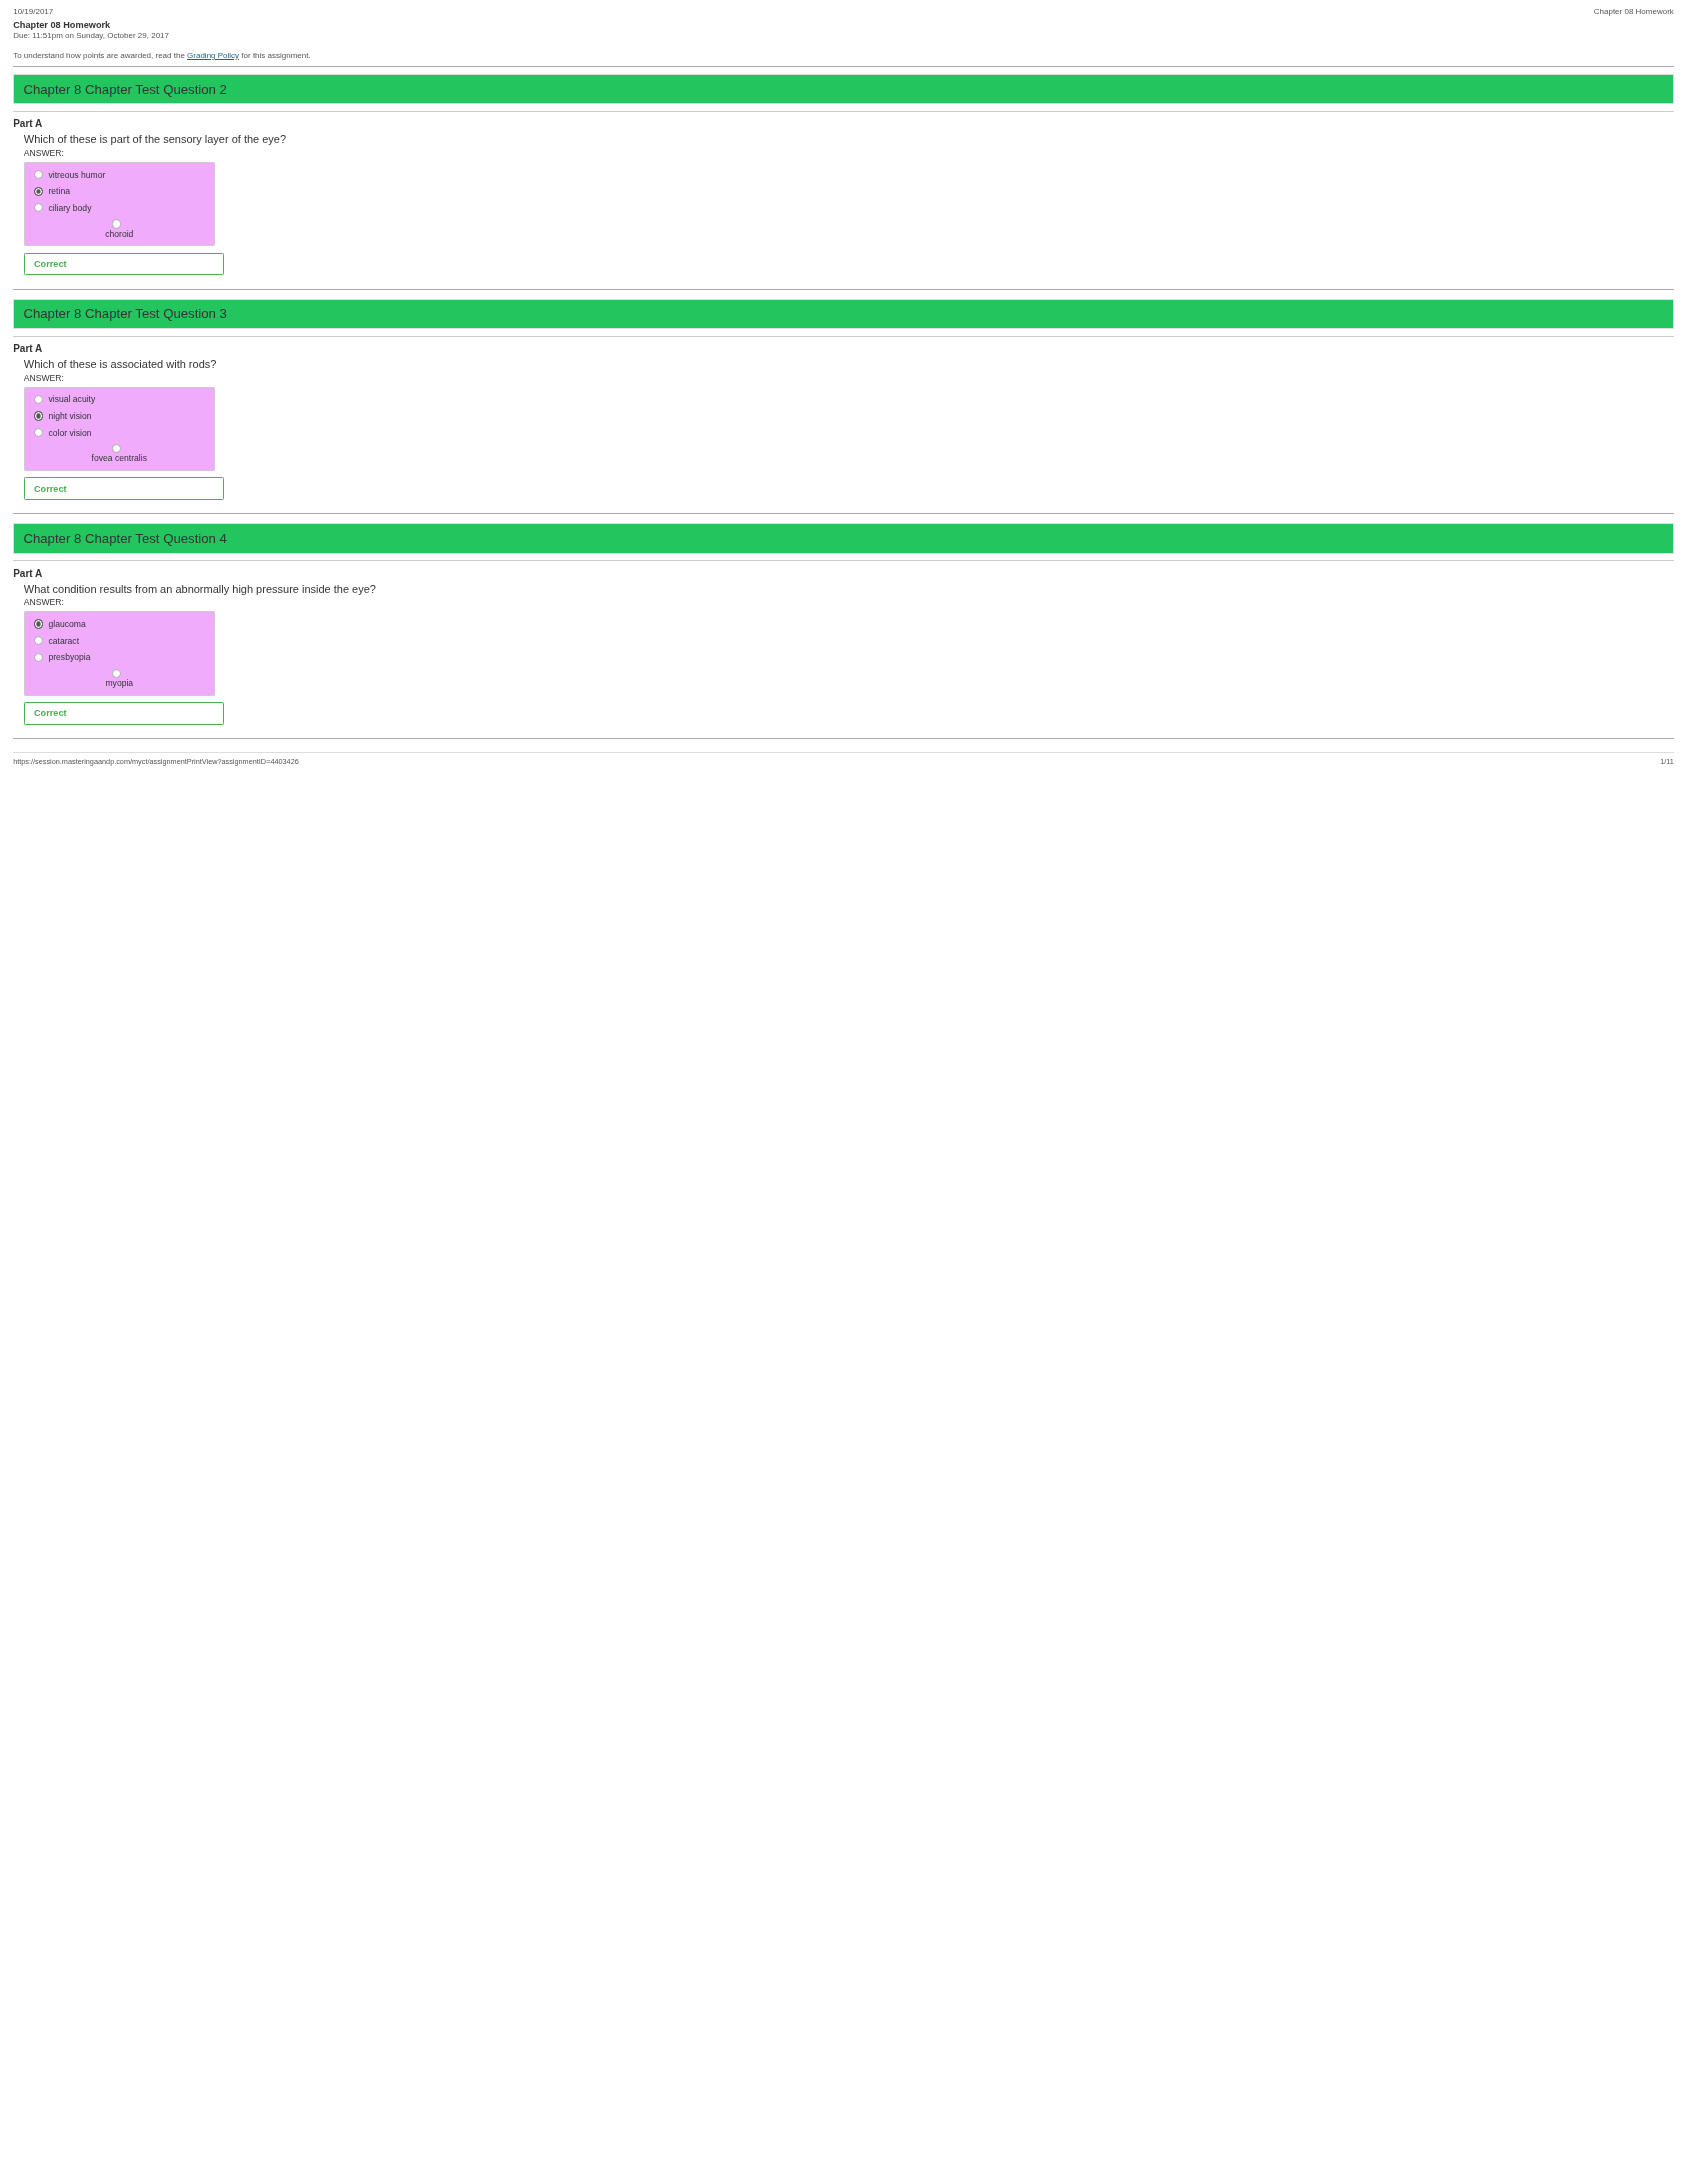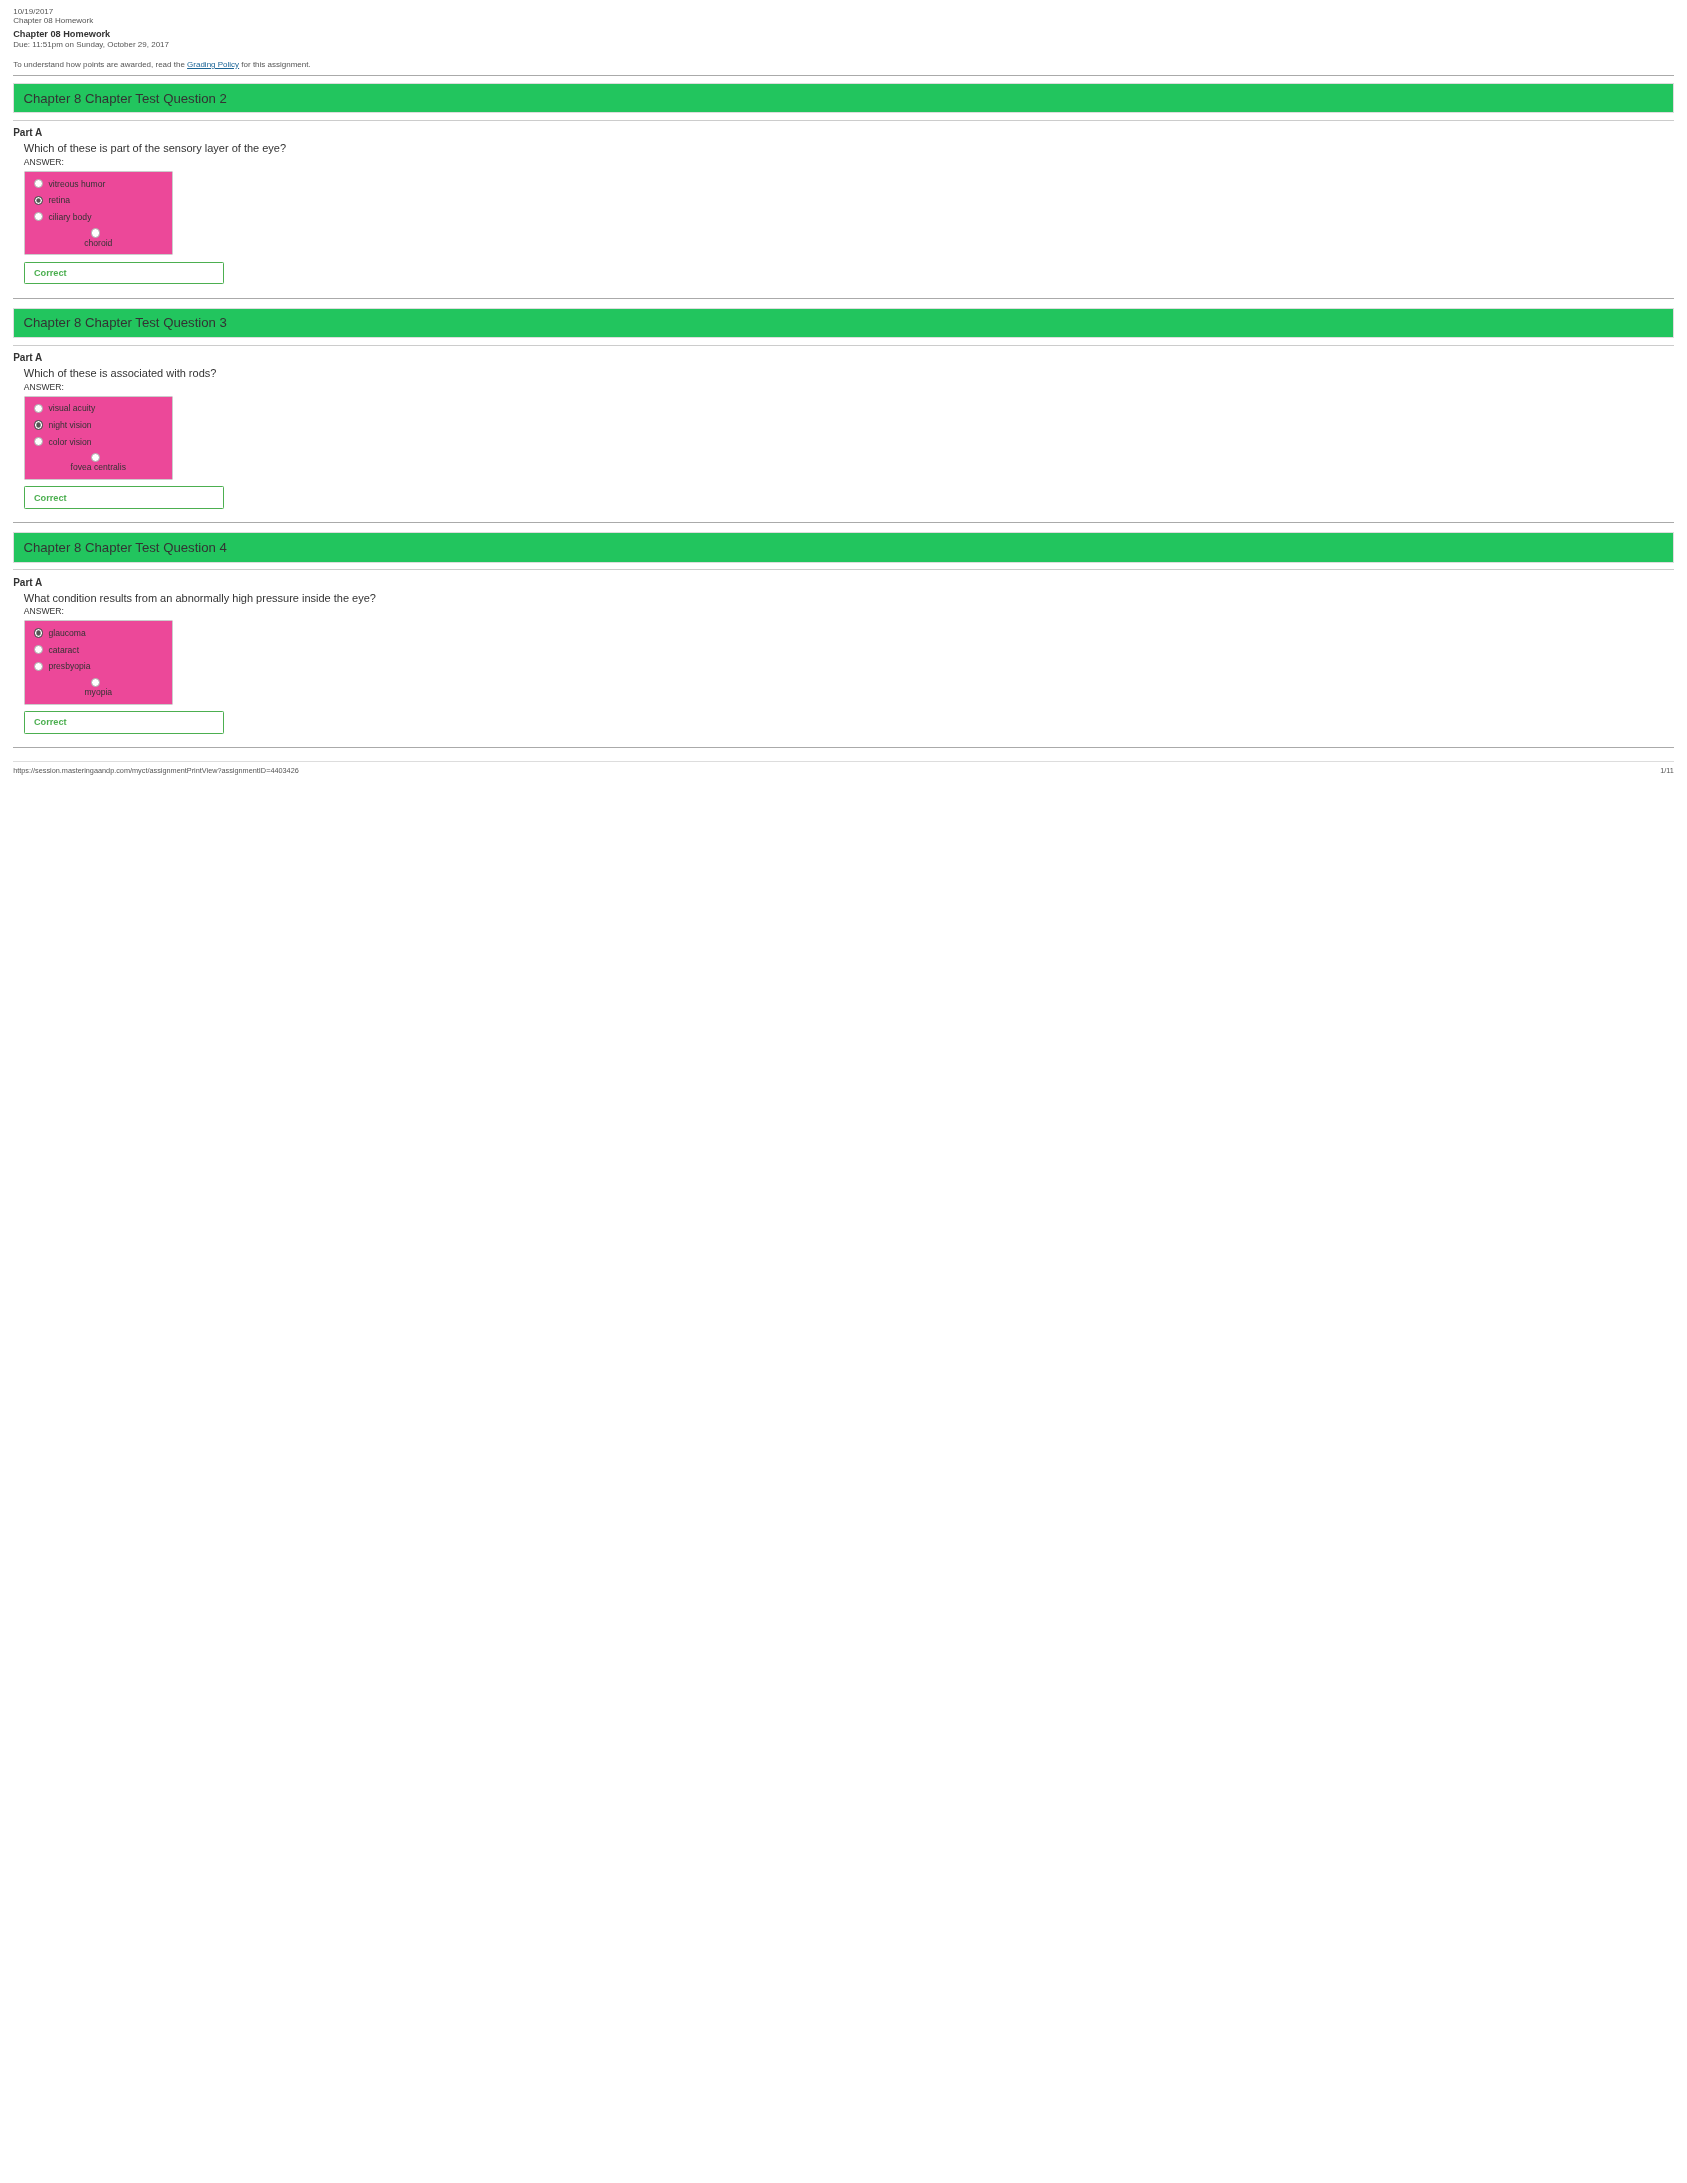--- a/index.html
+++ b/index.html
@@ -9,21 +9,20 @@
       color: #333;
       background: #fff;
       padding: 6.6px 13.2px;
     }
     .page-header {
       display: flex;
       justify-content: space-between;
       font-size: 8px;
       color: #555;
       margin-bottom: 4px;
-      flex-direction: column;
     }
     .assignment-title {
       font-weight: bold;
       font-size: 9.2px;
       margin-bottom: 1.3px;
     }
     .due-date {
       font-size: 8px;
       color: #555;
       margin-bottom: 11px;
@@ -71,22 +70,22 @@
       margin: 0 0 4px 10.6px;
       font-size: 8.6px;
       font-weight: normal;
       color: #333;
     }
     .choices-box {
       border: 0.7px solid #ccc;
       border-radius: 1.3px;
       margin: 4px 10.6px 6.6px 10.6px;
       padding: 6.6px 9.2px;
-      width: 149px;
-      background: #ec4899;
+      width: 191px;
+      background: #f0abfc;
     }
     .choice-item {
       display: flex;
       align-items: center;
       margin-bottom: 6.6px;
       font-size: 8.6px;
     }
     .choice-item:last-child {
       margin-bottom: 0;
       flex-direction: column;

